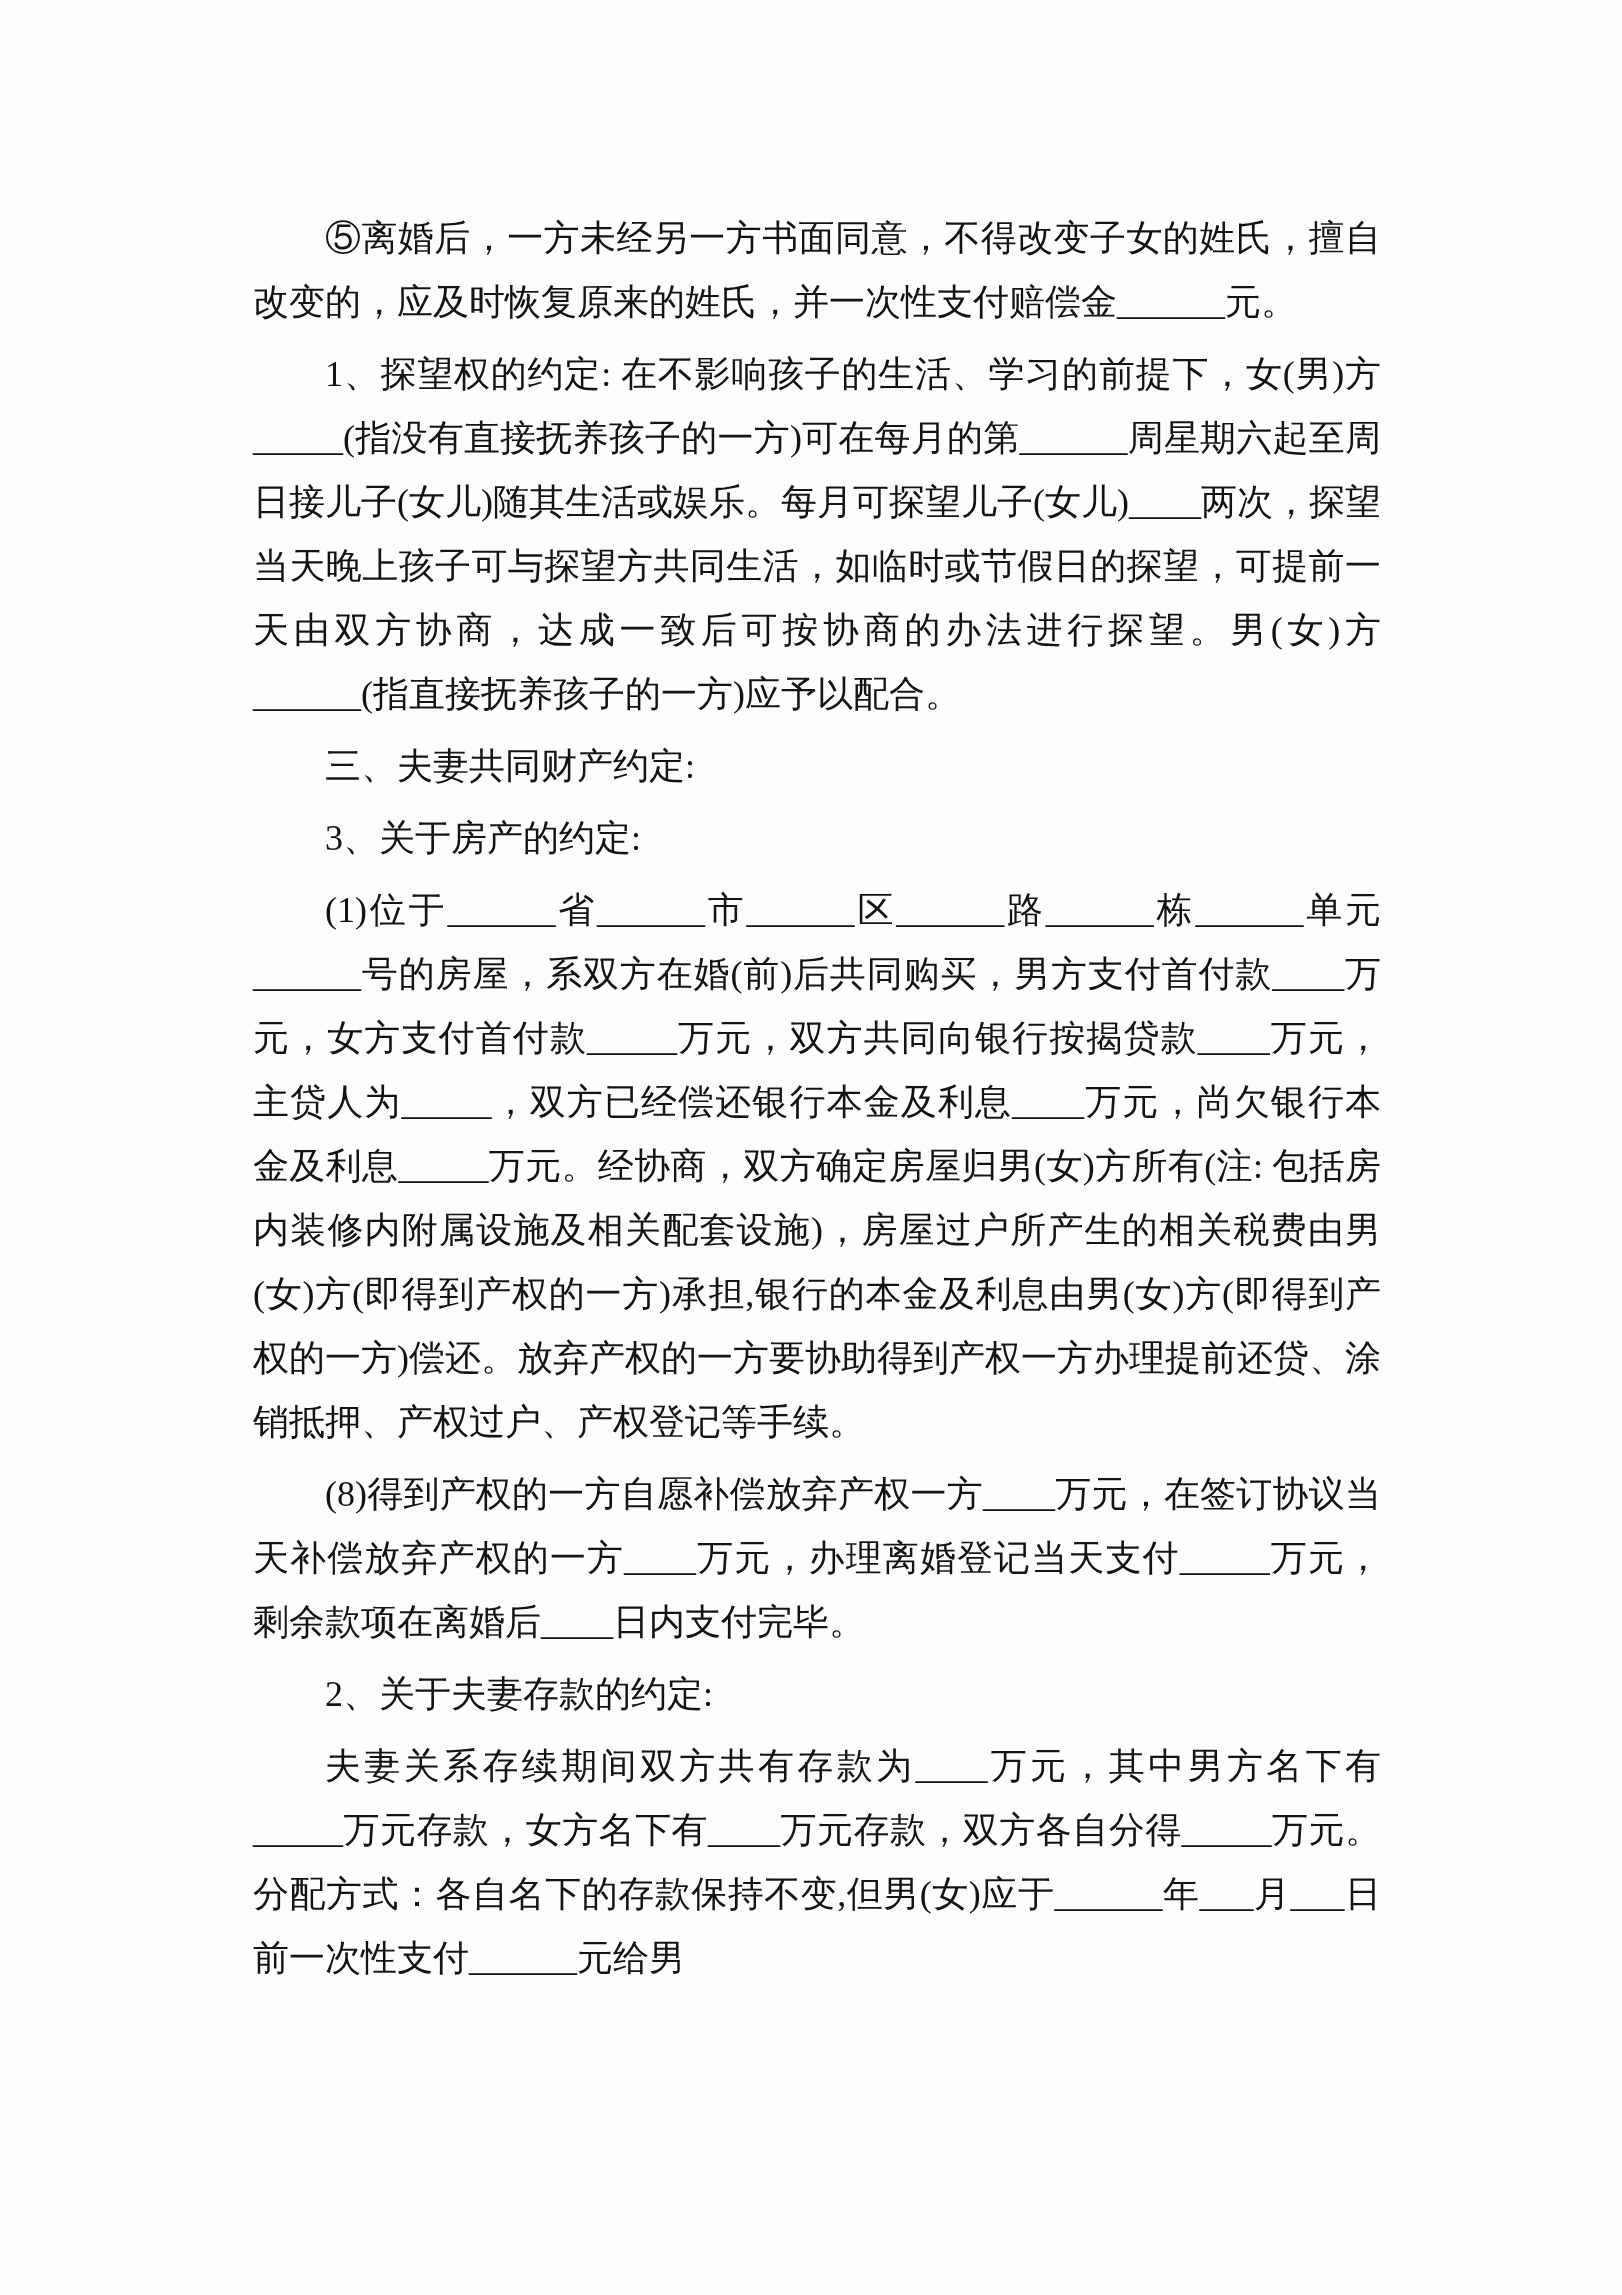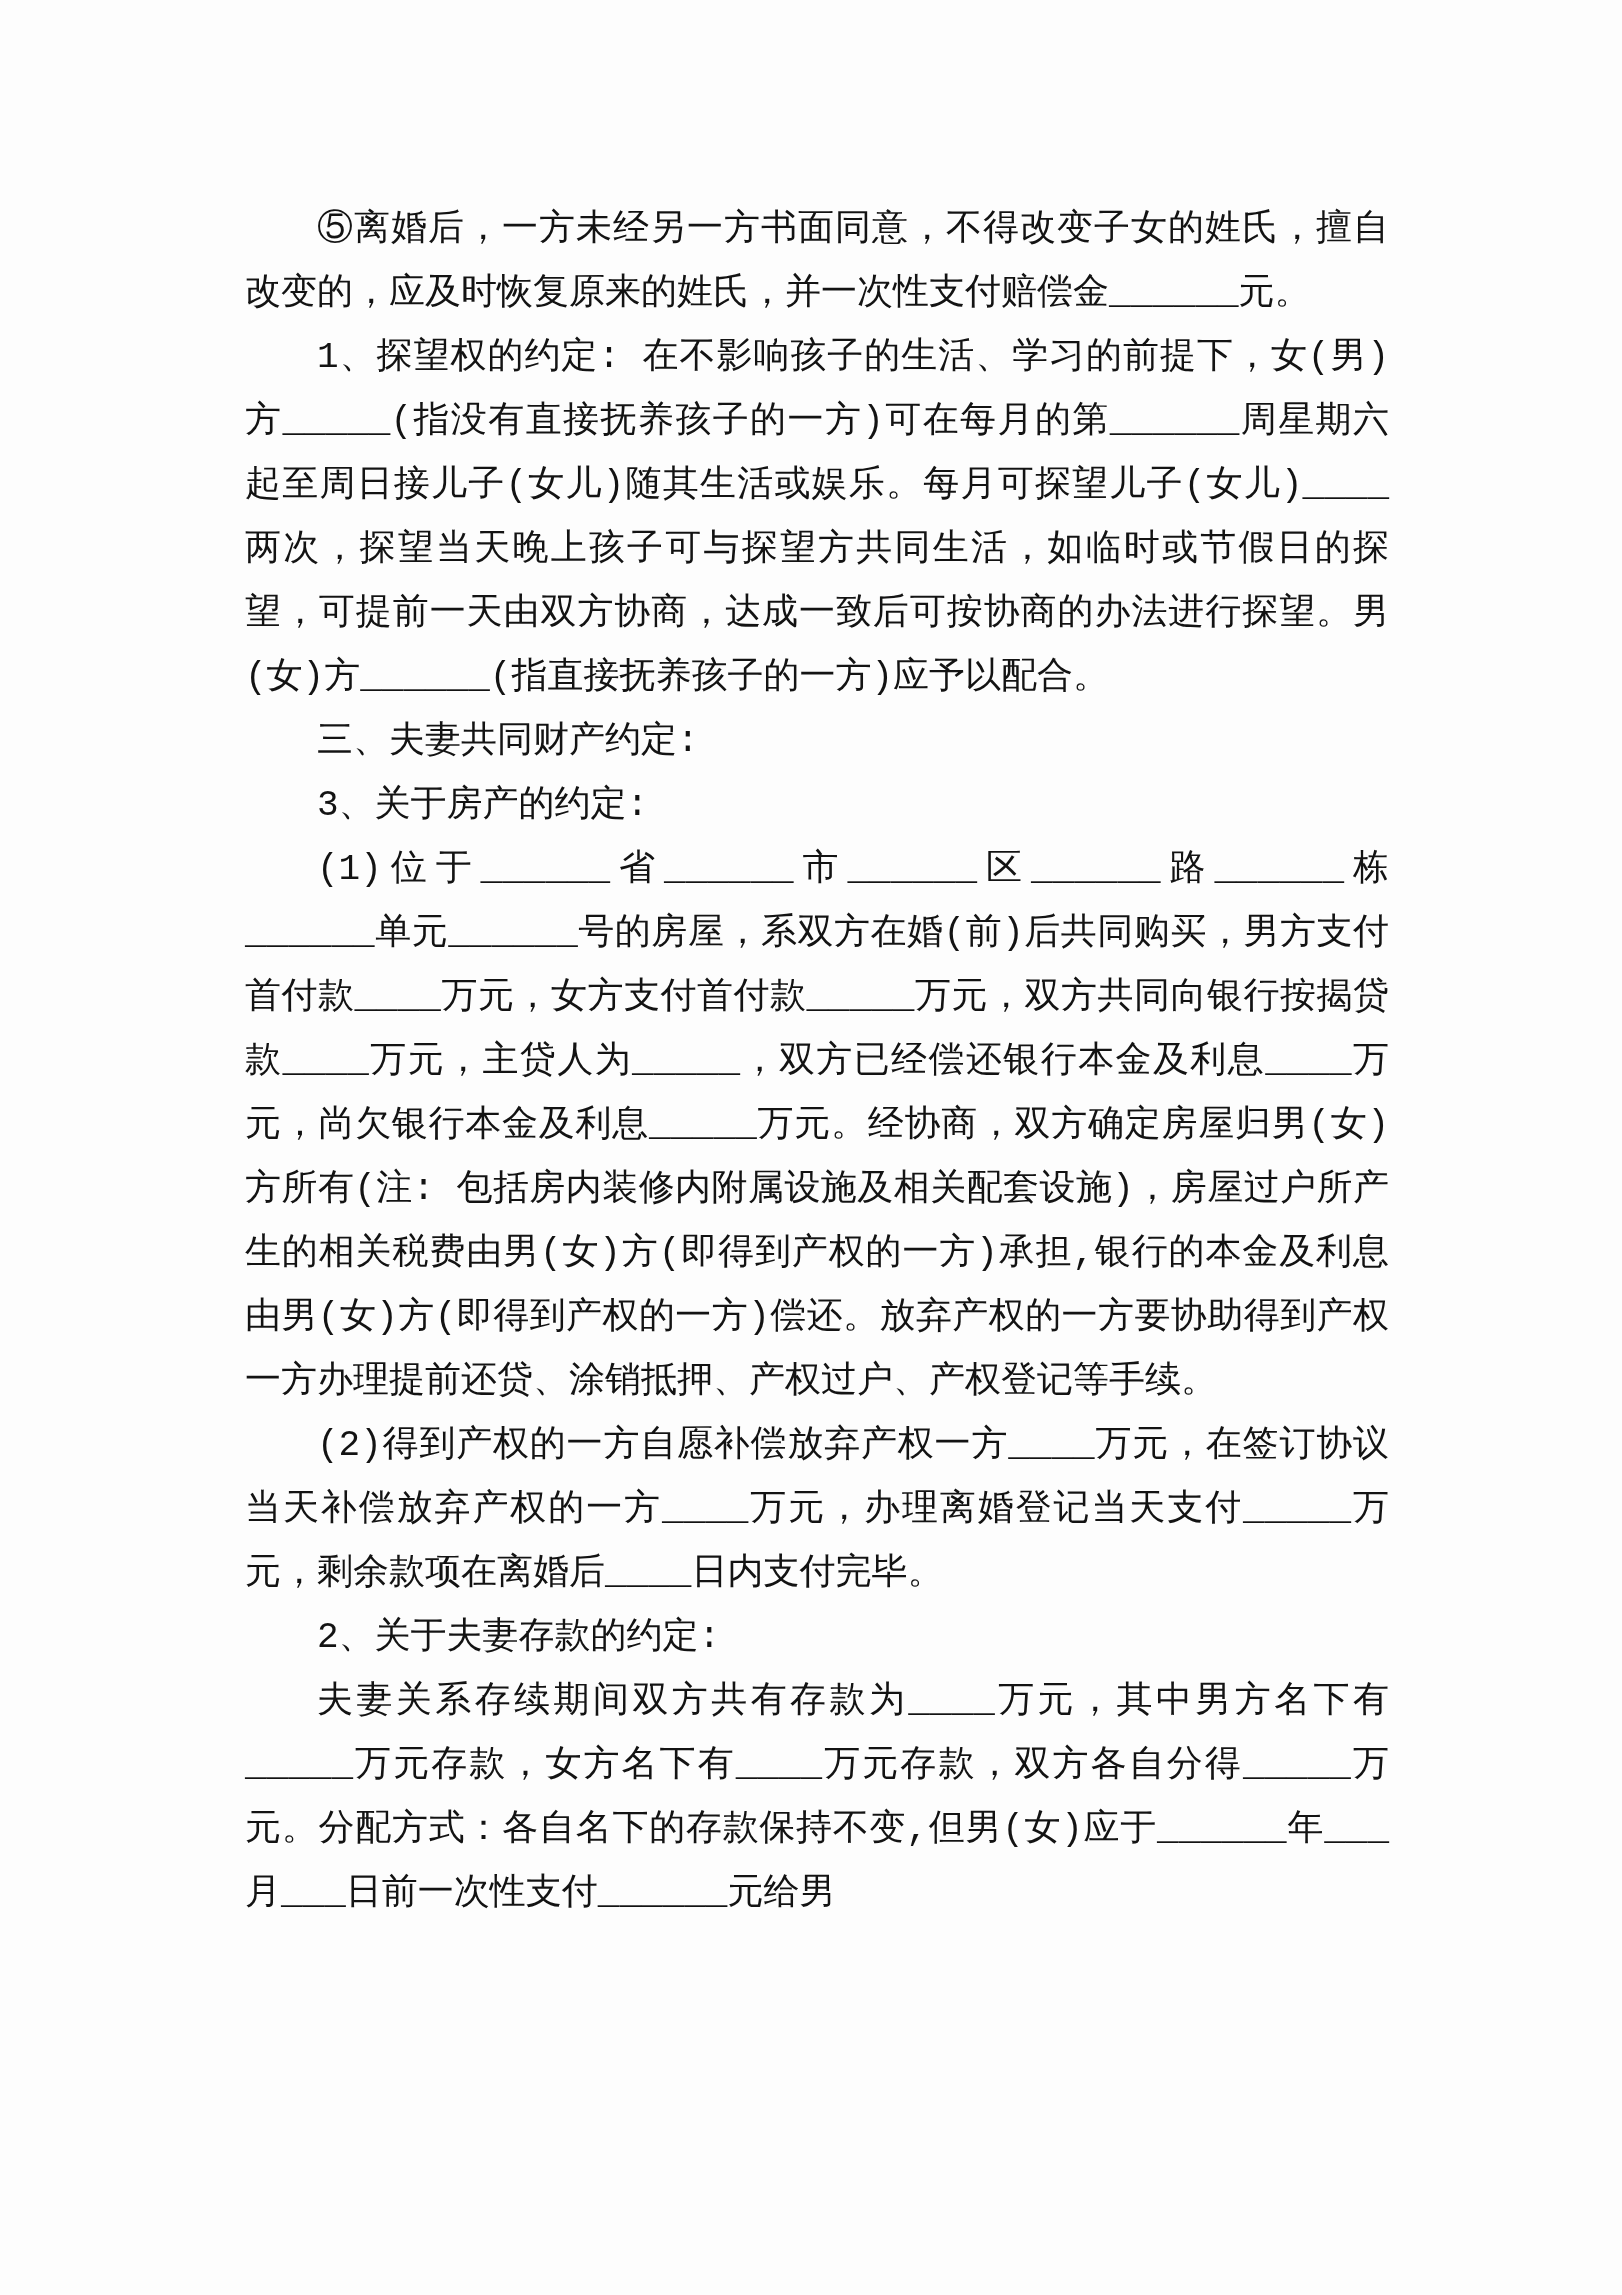--- a/index.html
+++ b/index.html
@@ -18,40 +18,40 @@
     inset: 0;
     background: #fdfdfd;
   }
   .content {
     position: absolute;
     left: 245px;
     top: 198px;
     width: 1144px;
   }
   .content p {
-    margin: 0;
+    margin: 8px;
     padding: 0;
-    font-family: Liberation Mono, monospace;
+    font-family: Liberation Serif, serif;
     font-size: 36px;
     line-height: 64px;
     color: #131313;
     text-align: justify;
     text-justify: inter-ideograph;
     text-indent: 72px;
     word-spacing: 0;
   }
 </style>
 </head>
 <body>
 
 <div class="page">
   <div class="content">
     <p>⑤离婚后，一方未经另一方书面同意，不得改变子女的姓氏，擅自改变的，应及时恢复原来的姓氏，并一次性支付赔偿金______元。</p>
     <p>1、探望权的约定: 在不影响孩子的生活、学习的前提下，女(男)方_____(指没有直接抚养孩子的一方)可在每月的第______周星期六起至周日接儿子(女儿)随其生活或娱乐。每月可探望儿子(女儿)____两次，探望当天晚上孩子可与探望方共同生活，如临时或节假日的探望，可提前一天由双方协商，达成一致后可按协商的办法进行探望。男(女)方______(指直接抚养孩子的一方)应予以配合。</p>
     <p>三、夫妻共同财产约定:</p>
     <p>3、关于房产的约定:</p>
     <p>(1)位于______省______市______区______路______栋______单元______号的房屋，系双方在婚(前)后共同购买，男方支付首付款____万元，女方支付首付款_____万元，双方共同向银行按揭贷款____万元，主贷人为_____，双方已经偿还银行本金及利息____万元，尚欠银行本金及利息_____万元。经协商，双方确定房屋归男(女)方所有(注: 包括房内装修内附属设施及相关配套设施)，房屋过户所产生的相关税费由男(女)方(即得到产权的一方)承担,银行的本金及利息由男(女)方(即得到产权的一方)偿还。放弃产权的一方要协助得到产权一方办理提前还贷、涂销抵押、产权过户、产权登记等手续。</p>
-    <p>(2)得到产权的一方自愿补偿放弃产权一方____万元，在签订协议当天补偿放弃产权的一方____万元，办理离婚登记当天支付_____万元，剩余款项在离婚后____日内支付完毕。</p>
+    <p>(8)得到产权的一方自愿补偿放弃产权一方____万元，在签订协议当天补偿放弃产权的一方____万元，办理离婚登记当天支付_____万元，剩余款项在离婚后____日内支付完毕。</p>
     <p>2、关于夫妻存款的约定:</p>
     <p>夫妻关系存续期间双方共有存款为____万元，其中男方名下有_____万元存款，女方名下有____万元存款，双方各自分得_____万元。分配方式：各自名下的存款保持不变,但男(女)应于______年___月___日前一次性支付______元给男</p>
   </div>
 </div>
 
 
 </body></html>

